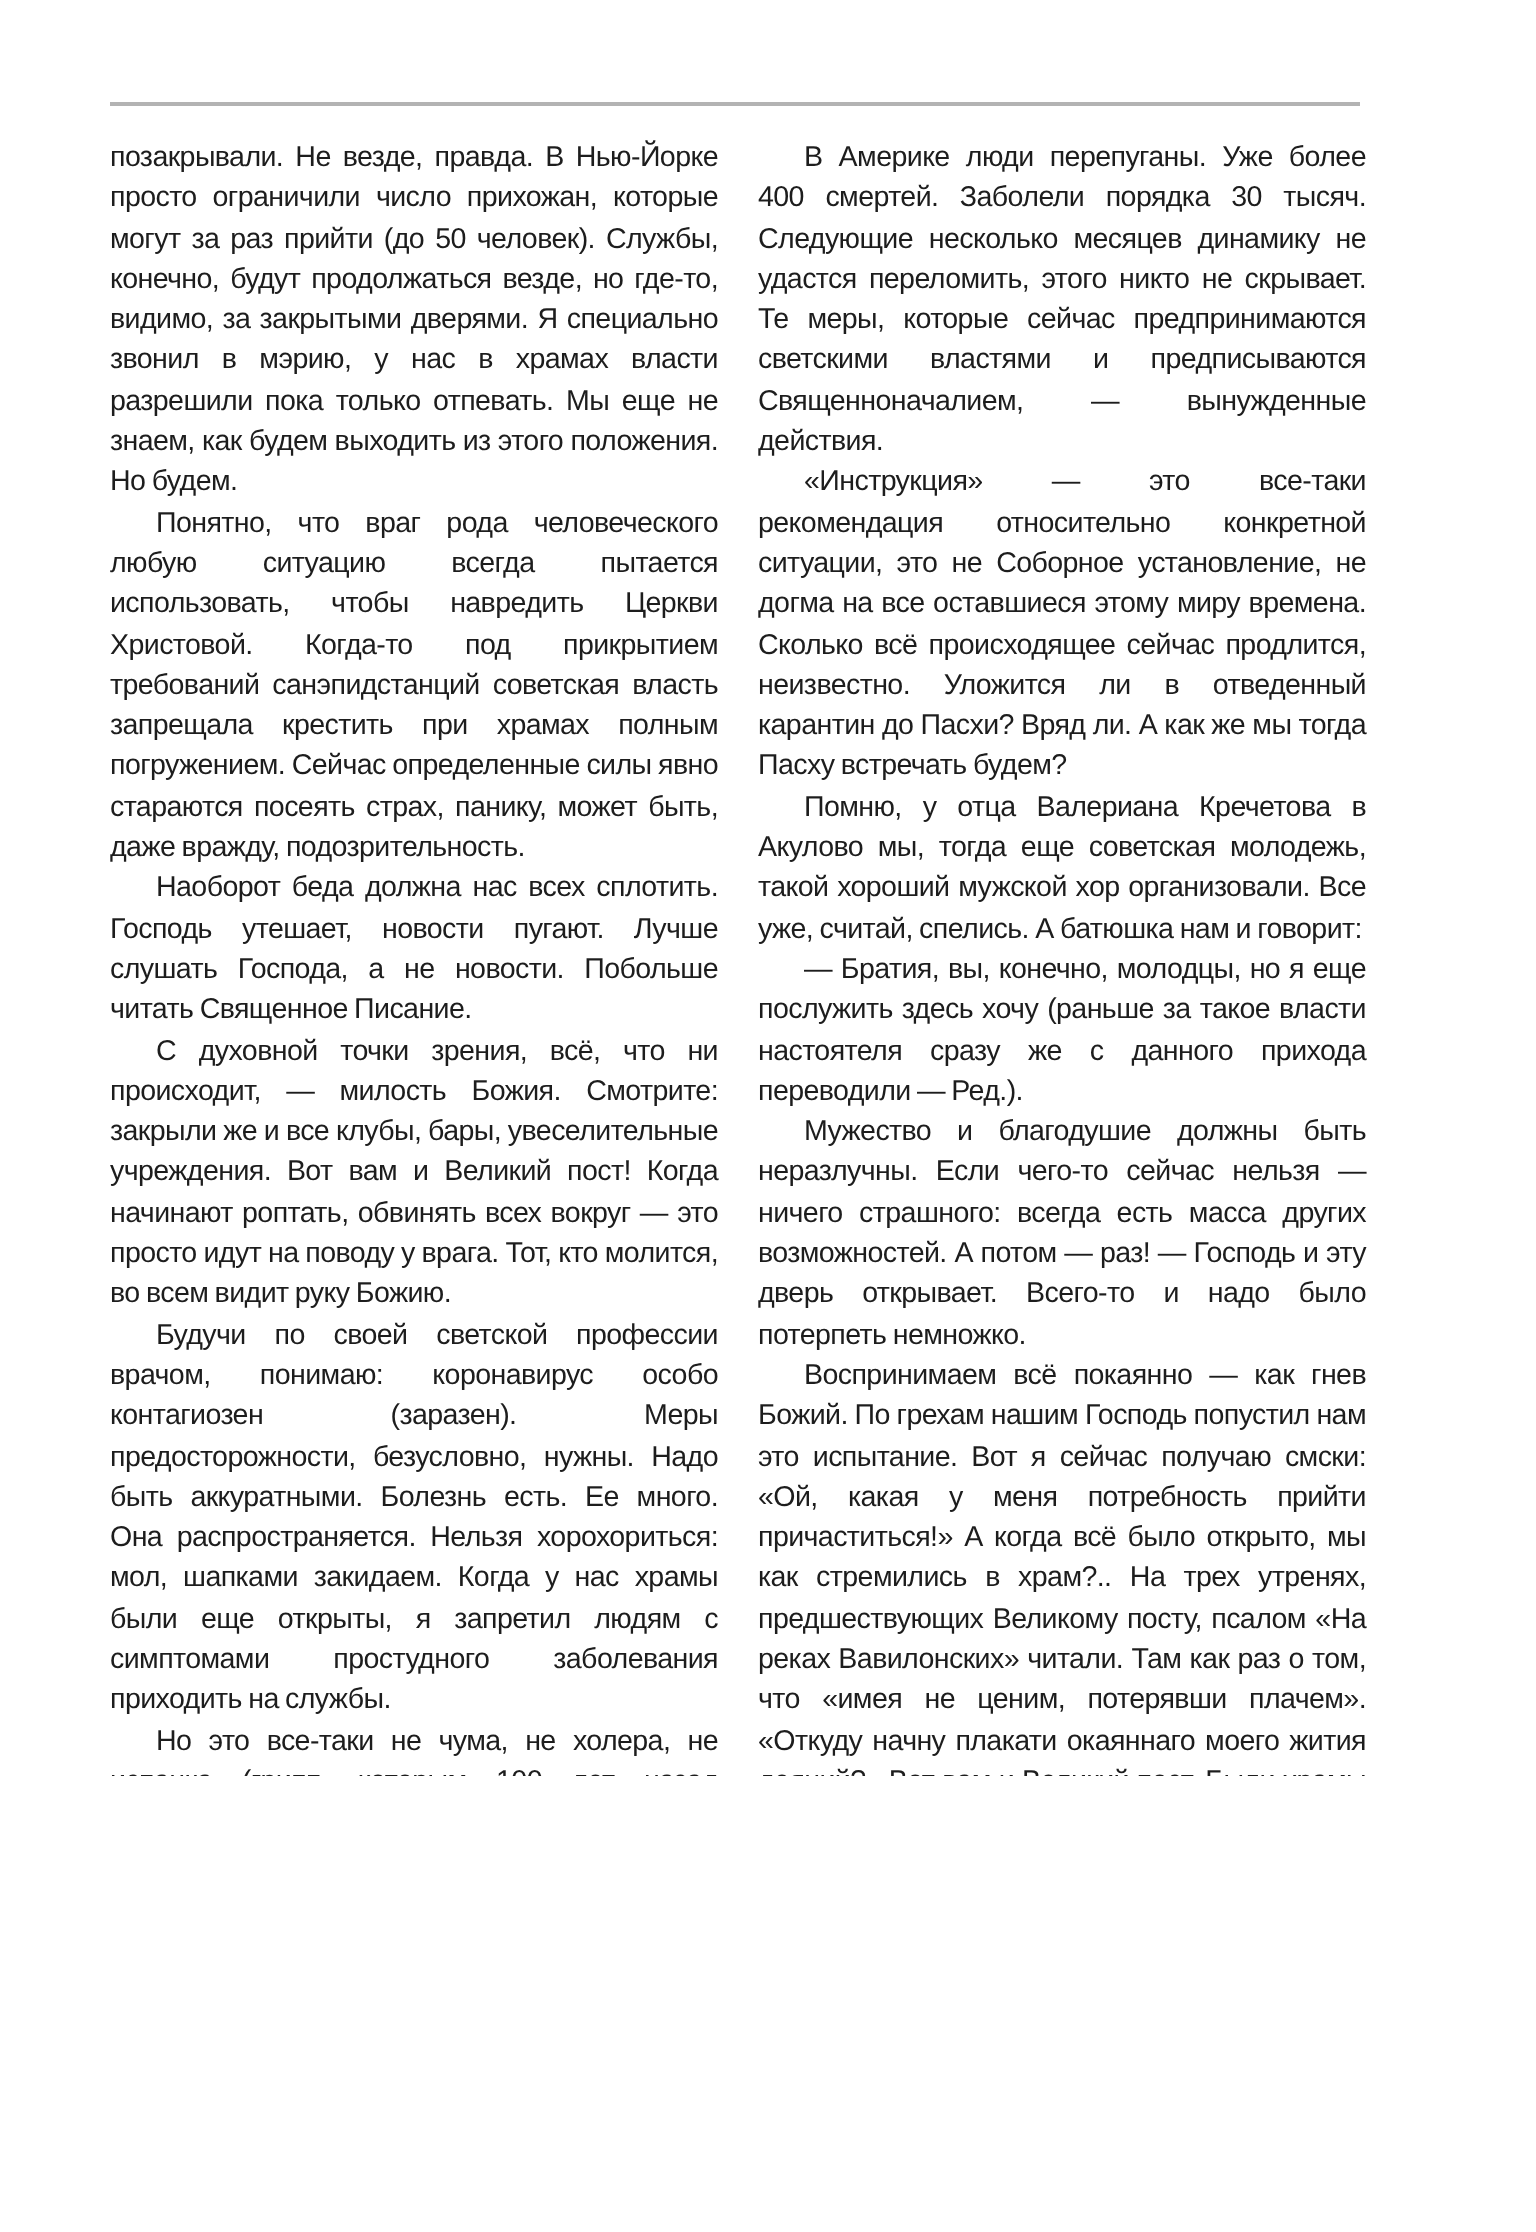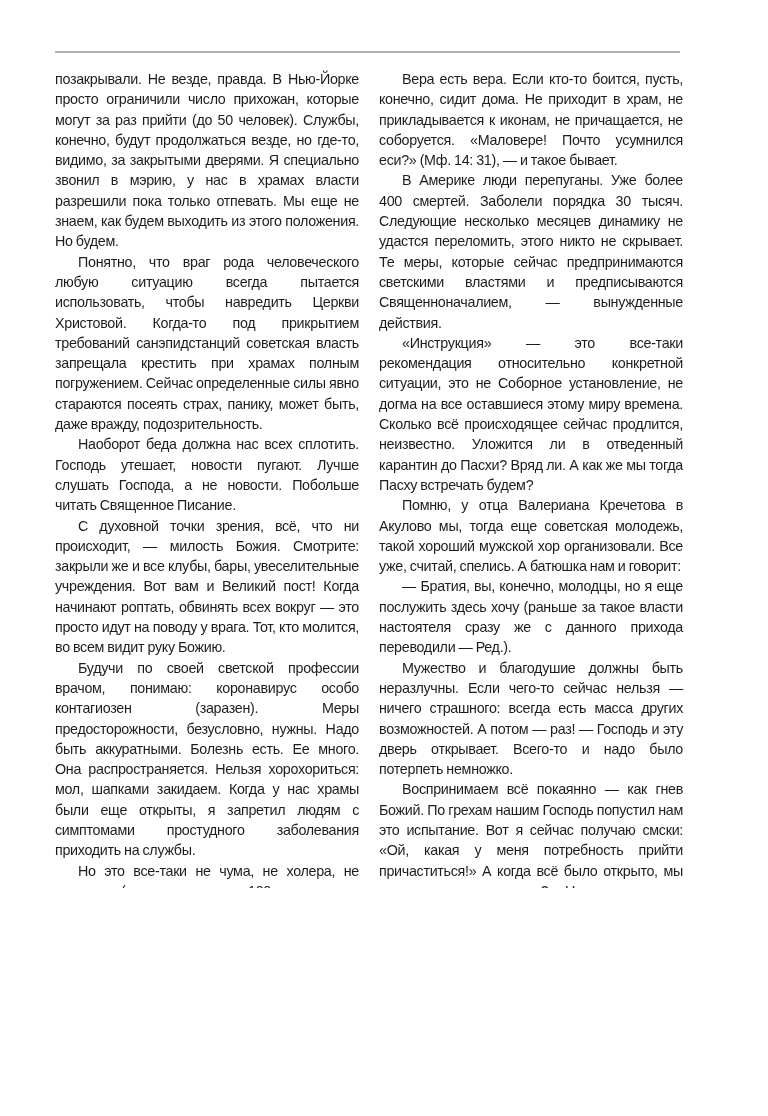--- a/index.html
+++ b/index.html
@@ -113,21 +113,20 @@
       <p class="body no-indent">позакрывали. Не везде, правда. В Нью-Йорке просто ограничили число прихожан, которые могут за раз прийти (до 50 человек). Службы, конечно, будут продолжаться везде, но где-то, видимо, за закрытыми дверями. Я специально звонил в мэрию, у нас в храмах власти разрешили пока только отпевать. Мы еще не знаем, как будем выходить из этого положения. Но будем.</p>
       <p class="body">Понятно, что враг рода человеческого любую ситуацию всегда пытается использовать, чтобы навредить Церкви Христовой. Когда-то под прикрытием требований санэпидстанций советская власть запрещала крестить при храмах полным погружением. Сейчас определенные силы явно стараются посеять страх, панику, может быть, даже вражду, подозрительность.</p>
       <p class="body">Наоборот беда должна нас всех сплотить. Господь утешает, новости пугают. Лучше слушать Господа, а не новости. Побольше читать Священное Писание.</p>
       <p class="body">С духовной точки зрения, всё, что ни происходит, — милость Божия. Смотрите: закрыли же и все клубы, бары, увеселительные учреждения. Вот вам и Великий пост! Когда начинают роптать, обвинять всех вокруг — это просто идут на поводу у врага. Тот, кто молится, во всем видит руку Божию.</p>
       <p class="body">Будучи по своей светской профессии врачом, понимаю: коронавирус особо контагиозен (заразен). Меры предосторожности, безусловно, нужны. Надо быть аккуратными. Болезнь есть. Ее много. Она распространяется. Нельзя хорохориться: мол, шапками закидаем. Когда у нас храмы были еще открыты, я запретил людям с симптомами простудного заболевания приходить на службы.</p>
       <p class="body">Но это все-таки не чума, не холера, не испанка (грипп, которым 100 лет назад переболело человечество). Трудно пока наверняка предсказывать, но уже сейчас видно, что смертность не катастрофическая. Эпидемия как эпидемия, «пандемией» назвали. Но не такая уж страшная, чтобы все мы на кладбища вдруг засобирались. Паника раздута.</p>
 
     </div>
 
     <div class="col">
-      <p class="body">Вера есть вера. Если кто-то боится, пусть, конечно, сидит дома. Не приходит в храм, не прикладывается к иконам, не причащается, не соборуется. «Маловере! Почто усумнился еси?» (Мф. 14: 31), — и такое бывает.</p>
       <p class="body">В Америке люди перепуганы. Уже более 400 смертей. Заболели порядка 30 тысяч. Следующие несколько месяцев динамику не удастся переломить, этого никто не скрывает. Те меры, которые сейчас предпринимаются светскими властями и предписываются Священноначалием, — вынужденные действия.</p>
       <p class="body">«Инструкция» — это все-таки рекомендация относительно конкретной ситуации, это не Соборное установление, не догма на все оставшиеся этому миру времена. Сколько всё происходящее сейчас продлится, неизвестно. Уложится ли в отведенный карантин до Пасхи? Вряд ли. А как же мы тогда Пасху встречать будем?</p>
       <p class="body">Помню, у отца Валериана Кречетова в Акулово мы, тогда еще советская молодежь, такой хороший мужской хор организовали. Все уже, считай, спелись. А батюшка нам и говорит:</p>
       <p class="body">— Братия, вы, конечно, молодцы, но я еще послужить здесь хочу (раньше за такое власти настоятеля сразу же с данного прихода переводили — Ред.).</p>
       <p class="body">Мужество и благодушие должны быть неразлучны. Если чего-то сейчас нельзя — ничего страшного: всегда есть масса других возможностей. А потом — раз! — Господь и эту дверь открывает. Всего-то и надо было потерпеть немножко.</p>
       <p class="body">Воспринимаем всё покаянно — как гнев Божий. По грехам нашим Господь попустил нам это испытание. Вот я сейчас получаю смски: «Ой, какая у меня потребность прийти причаститься!» А когда всё было открыто, мы как стремились в храм?.. На трех утренях, предшествующих Великому посту, псалом «На реках Вавилонских» читали. Там как раз о том, что «имея не ценим, потерявши плачем». «Откуду начну плакати окаяннаго моего жития деяний?» Вот вам и Великий пост. Были храмы открыты — так у всех дела какие-то поважнее находились. Вот теперь Господь и дает возможность покаяться — приблизиться к Богу в сердце своем.</p>
       <p class="body heading">К этой пандемии надо отнестись очень серьезно, но никакой паники быть не должно</p>
 
     </div>
 

